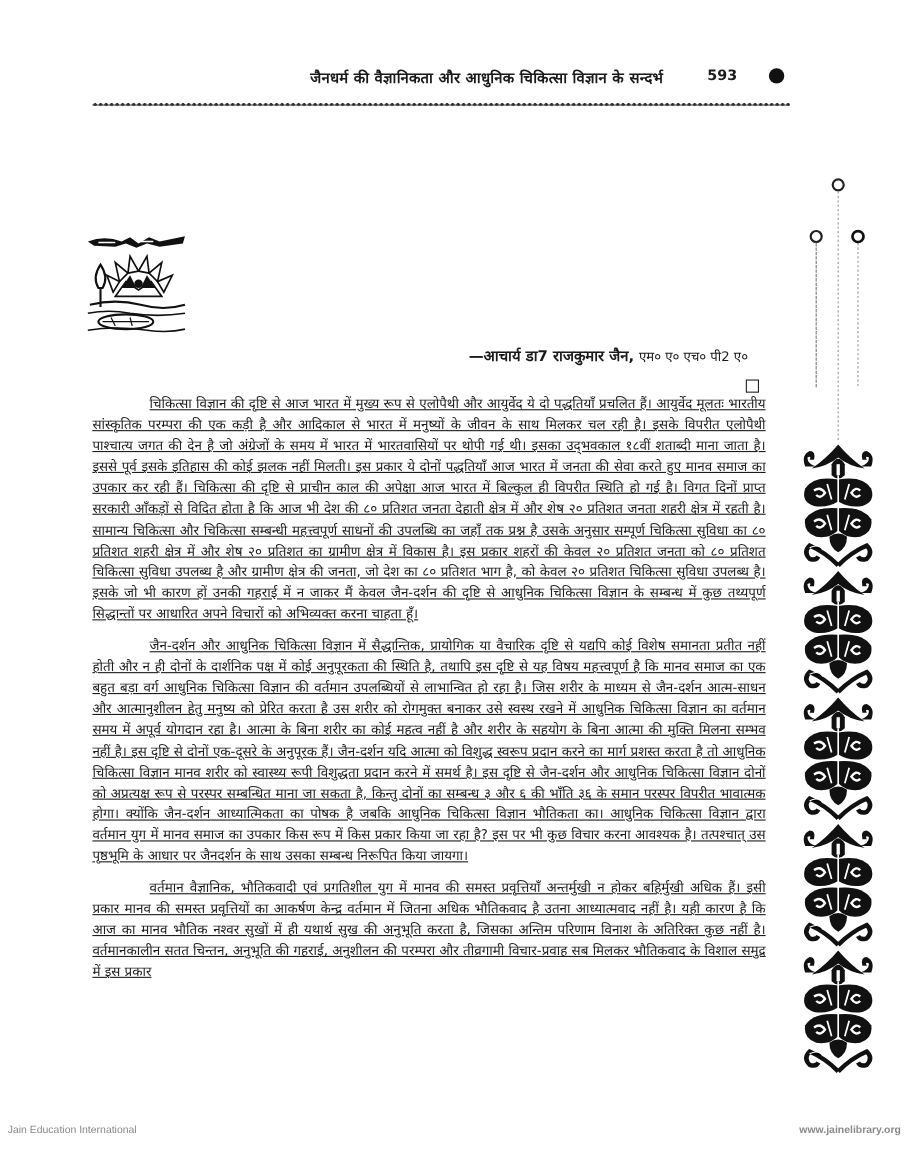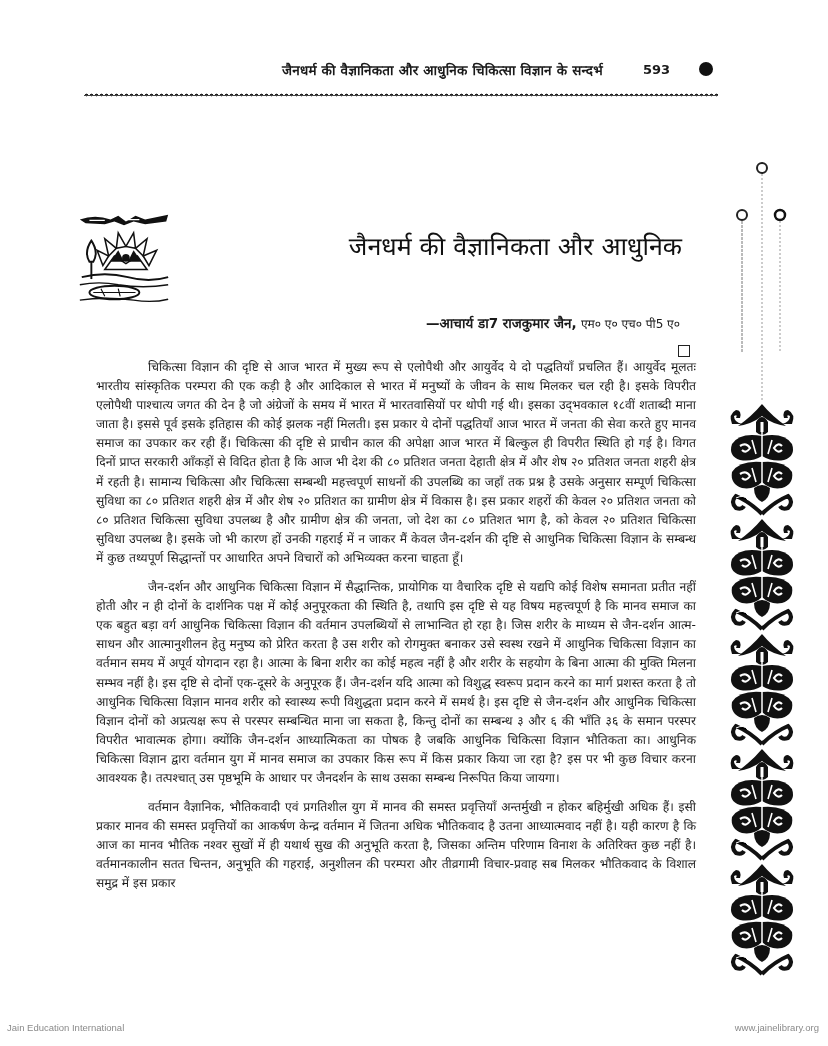--- a/index.html
+++ b/index.html
@@ -41,32 +41,32 @@
   .author b { font-weight:bold; }
   .author .deg { font-size:12px; font-weight:normal; }
   .end-box {
     position:absolute; top:345px; left:678px; width:10px; height:10px; border:1.5px solid #222;
   }
 
   .body-text {
     position:absolute; top:358px; left:84px; width:612px;
     font-size:12.2px; line-height:19.1px; text-align:justify; color:#1c1c1c;
   }
-  .body-text p { margin:0 0 10px 12px; text-indent:52px; }
+  .body-text p { margin:0 0 10px 0; text-indent:52px;text-decoration:underline; }
   .body-text p.p2 { margin-top:4px; }
 
   .ornament { position:absolute; left:726px; top:140px; width:90px; height:850px; }
 
   .footer {
     position:absolute; top:1022px; left:0; width:828px; height:14px;
     font-family:"Liberation Sans", sans-serif; font-size:9.5px; color:#8a8a8a;
   }
   .footer .l { position:absolute; left:7px; }
   .footer .c { position:absolute; left:357px;margin-top:44px; }
-  .footer .r { position:absolute; right:9px; }
+  .footer .r { position:absolute; right:9px;font-weight:bold; }
 </style>
 </head>
 <body>
 
 <div class="page">
 
   <div class="running-head">जैनधर्म की वैज्ञानिकता और आधुनिक चिकित्सा विज्ञान के सन्दर्भ</div>
   <div class="page-num">593</div>
   <div class="head-bullet"></div>
   <div class="dotted-rule"></div>
@@ -95,26 +95,25 @@
     </g>
 
     <path d="M6 72 Q30 66 54 72 Q76 78 96 72" stroke="#111" stroke-width="2" fill="none"></path>
     <path d="M4 80 Q24 76 44 80 Q70 84 96 80" stroke="#111" stroke-width="1.5" fill="none"></path>
     <ellipse cx="40" cy="88" rx="26" ry="7" fill="#fff" stroke="#111" stroke-width="2"></ellipse>
     <path d="M18 88 L62 88 M26 84 L30 92 M44 84 L46 92" stroke="#111" stroke-width="1.2"></path>
     <path d="M4 96 Q30 92 60 96 Q80 99 96 95" stroke="#111" stroke-width="1.5" fill="none"></path>
   </svg>
 
   <div class="title">
-    <div>जैनधर्म की वैज्ञानिकता और आधुनिक</div>
   </div>
 
   <div class="author">
     <b>—आचार्य डा7 राजकुमार जैन,</b>
-    <span class="deg">एम० ए० एच० पी5 ए०</span>
+    <span class="deg">एम० ए० एच० पी2 ए०</span>
   </div>
   <div class="end-box"></div>
 
   <div class="body-text">
     <p>चिकित्सा विज्ञान की दृष्टि से आज भारत में मुख्य रूप से एलोपैथी और आयुर्वेद ये दो पद्धतियाँ प्रचलित हैं। आयुर्वेद मूलतः भारतीय सांस्कृतिक परम्परा की एक कड़ी है और आदिकाल से भारत में मनुष्यों के जीवन के साथ मिलकर चल रही है। इसके विपरीत एलोपैथी पाश्चात्य जगत की देन है जो अंग्रेजों के समय में भारत में भारतवासियों पर थोपी गई थी। इसका उद्‌भवकाल १८वीं शताब्दी माना जाता है। इससे पूर्व इसके इतिहास की कोई झलक नहीं मिलती। इस प्रकार ये दोनों पद्धतियाँ आज भारत में जनता की सेवा करते हुए मानव समाज का उपकार कर रही हैं। चिकित्सा की दृष्टि से प्राचीन काल की अपेक्षा आज भारत में बिल्कुल ही विपरीत स्थिति हो गई है। विगत दिनों प्राप्त सरकारी आँकड़ों से विदित होता है कि आज भी देश की ८० प्रतिशत जनता देहाती क्षेत्र में और शेष २० प्रतिशत जनता शहरी क्षेत्र में रहती है। सामान्य चिकित्सा और चिकित्सा सम्बन्धी महत्त्वपूर्ण साधनों की उपलब्धि का जहाँ तक प्रश्न है उसके अनुसार सम्पूर्ण चिकित्सा सुविधा का ८० प्रतिशत शहरी क्षेत्र में और शेष २० प्रतिशत का ग्रामीण क्षेत्र में विकास है। इस प्रकार शहरों की केवल २० प्रतिशत जनता को ८० प्रतिशत चिकित्सा सुविधा उपलब्ध है और ग्रामीण क्षेत्र की जनता, जो देश का ८० प्रतिशत भाग है, को केवल २० प्रतिशत चिकित्सा सुविधा उपलब्ध है। इसके जो भी कारण हों उनकी गहराई में न जाकर मैं केवल जैन-दर्शन की दृष्टि से आधुनिक चिकित्सा विज्ञान के सम्बन्ध में कुछ तथ्यपूर्ण सिद्धान्तों पर आधारित अपने विचारों को अभिव्यक्त करना चाहता हूँ।</p>
     <p class="p2">जैन-दर्शन और आधुनिक चिकित्सा विज्ञान में सैद्धान्तिक, प्रायोगिक या वैचारिक दृष्टि से यद्यपि कोई विशेष समानता प्रतीत नहीं होती और न ही दोनों के दार्शनिक पक्ष में कोई अनुपूरकता की स्थिति है, तथापि इस दृष्टि से यह विषय महत्त्वपूर्ण है कि मानव समाज का एक बहुत बड़ा वर्ग आधुनिक चिकित्सा विज्ञान की वर्तमान उपलब्धियों से लाभान्वित हो रहा है। जिस शरीर के माध्यम से जैन-दर्शन आत्म-साधन और आत्मानुशीलन हेतु मनुष्य को प्रेरित करता है उस शरीर को रोगमुक्त बनाकर उसे स्वस्थ रखने में आधुनिक चिकित्सा विज्ञान का वर्तमान समय में अपूर्व योगदान रहा है। आत्मा के बिना शरीर का कोई महत्व नहीं है और शरीर के सहयोग के बिना आत्मा की मुक्ति मिलना सम्भव नहीं है। इस दृष्टि से दोनों एक-दूसरे के अनुपूरक हैं। जैन-दर्शन यदि आत्मा को विशुद्ध स्वरूप प्रदान करने का मार्ग प्रशस्त करता है तो आधुनिक चिकित्सा विज्ञान मानव शरीर को स्वास्थ्य रूपी विशुद्धता प्रदान करने में समर्थ है। इस दृष्टि से जैन-दर्शन और आधुनिक चिकित्सा विज्ञान दोनों को अप्रत्यक्ष रूप से परस्पर सम्बन्धित माना जा सकता है, किन्तु दोनों का सम्बन्ध ३ और ६ की भाँति ३६ के समान परस्पर विपरीत भावात्मक होगा। क्योंकि जैन-दर्शन आध्यात्मिकता का पोषक है जबकि आधुनिक चिकित्सा विज्ञान भौतिकता का। आधुनिक चिकित्सा विज्ञान द्वारा वर्तमान युग में मानव समाज का उपकार किस रूप में किस प्रकार किया जा रहा है? इस पर भी कुछ विचार करना आवश्यक है। तत्पश्चात् उस पृष्ठभूमि के आधार पर जैनदर्शन के साथ उसका सम्बन्ध निरूपित किया जायगा।</p>
     <p>वर्तमान वैज्ञानिक, भौतिकवादी एवं प्रगतिशील युग में मानव की समस्त प्रवृत्तियाँ अन्तर्मुखी न होकर बहिर्मुखी अधिक हैं। इसी प्रकार मानव की समस्त प्रवृत्तियों का आकर्षण केन्द्र वर्तमान में जितना अधिक भौतिकवाद है उतना आध्यात्मवाद नहीं है। यही कारण है कि आज का मानव भौतिक नश्वर सुखों में ही यथार्थ सुख की अनुभूति करता है, जिसका अन्तिम परिणाम विनाश के अतिरिक्त कुछ नहीं है। वर्तमानकालीन सतत चिन्तन, अनुभूति की गहराई, अनुशीलन की परम्परा और तीव्रगामी विचार-प्रवाह सब मिलकर भौतिकवाद के विशाल समुद्र में इस प्रकार</p>
   </div>
 
   <svg class="ornament" viewBox="0 0 90 850">

